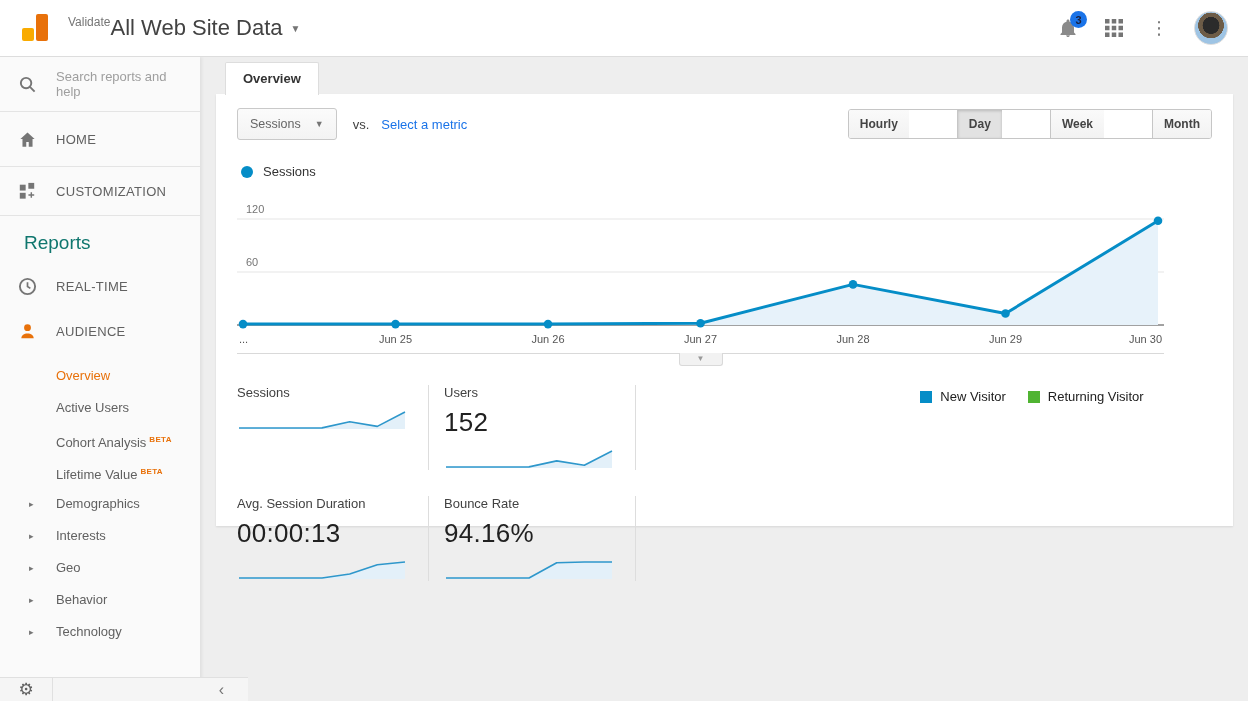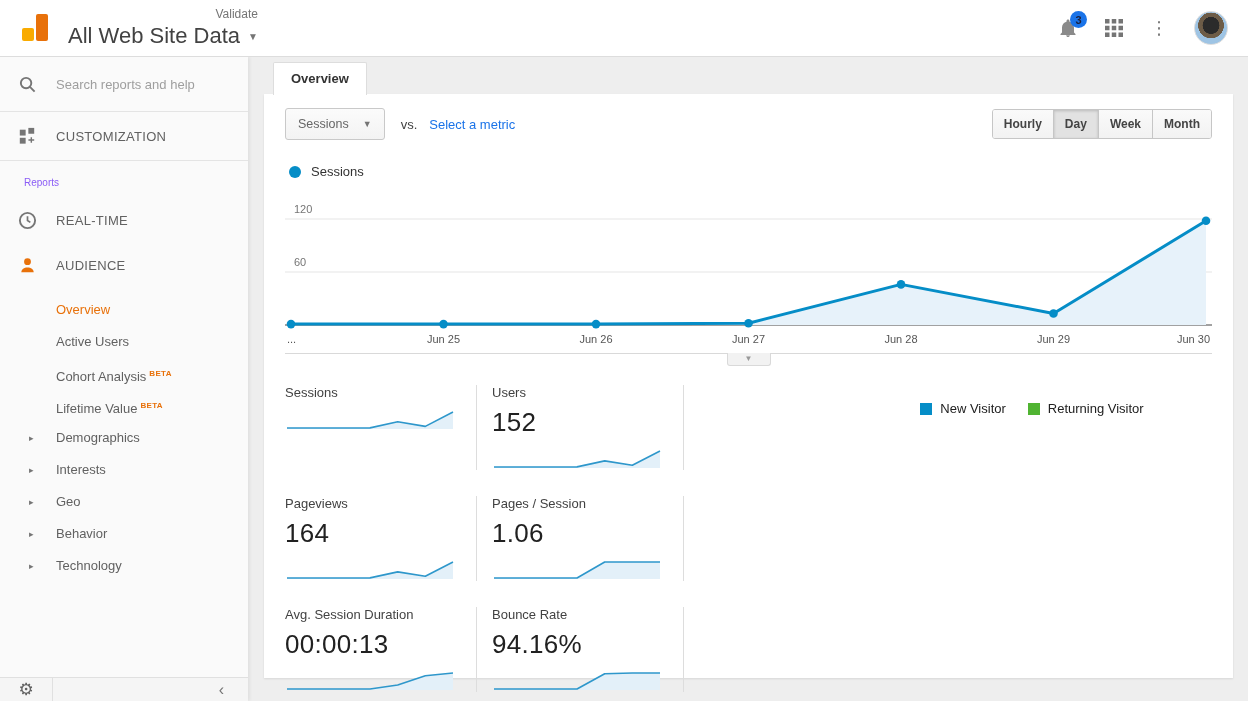--- a/index.html
+++ b/index.html
@@ -3,83 +3,83 @@
 <meta charset="utf-8">
 <style>
   * { box-sizing: border-box; margin: 0; padding: 0; }
   html,body { width:1248px; height:701px; overflow:hidden; font-family:"Liberation Sans",sans-serif; background:#eeeeee; }
 
   
   .appbar { height:57px; background:#fff; border-bottom:1px solid #ddd; display:flex; align-items:center; padding:0 16px; position:relative; z-index:5; }
   .ga-logo { width:28px; height:28px; position:relative; margin:0 18px 0 6px; }
   .ga-logo .bar-s { position:absolute; left:0; bottom:1px; width:12px; height:13px; background:#f9ab00; border-radius:2px; }
   .ga-logo .bar-t { position:absolute; right:2px; bottom:1px; width:12px; height:27px; background:#e8710a; border-radius:2px; }
-  .acct-block { display:flex; flex-direction:column; justify-content:center;text-align:right; }
+  .acct-block { display:flex; justify-content:center; }
   .acct-label { font-size:12px; color:#757575; margin-bottom:2px; }
   .prop-row { display:flex; align-items:center; }
   .prop-label { font-size:22px; color:#424242; }
   .caret { font-size:10px; color:#757575; margin-left:8px; }
   .appbar-right { margin-left:auto; display:flex; align-items:center; gap:26px; padding-right:4px; }
   .iconbtn { position:relative; color:#757575; cursor:pointer; display:flex; align-items:center; }
   .badge { position:absolute; top:-7px; right:-9px; background:#1a73e8; color:#1b1f3a; width:17px; height:17px; border-radius:50%; font-size:11px; font-weight:bold; display:flex; align-items:center; justify-content:center; }
   .kebab { font-size:18px; color:#757575; line-height:1; }
   .avatar { width:34px; height:34px; border-radius:50%; background:
       radial-gradient(circle at 50% 42%, #2b2b2b 0 34%, #6d5c47 35% 52%, #9ec4e4 53% 100%);
       border:1px solid #ddd; }
 
   
   .layout { display:flex; height:644px; }
 
   
-  .sidebar { width:248px; background:#fafafa; position:relative; flex-shrink:0; box-shadow:2px 0 3px rgba(0,0,0,.06); z-index:4; }
+  .sidebar { width:200px; background:#fafafa; position:relative; flex-shrink:0; box-shadow:2px 0 3px rgba(0,0,0,.06); z-index:4; }
   .srow { display:flex; align-items:center; height:55px; padding:0 16px; }
   .srow .sicon { width:22px; display:flex; justify-content:center; margin-right:18px; color:#757575; flex-shrink:0; }
   .srow.bordered { border-bottom:1px solid #e4e4e4; }
   .search-text { font-size:13px; color:#9e9e9e; }
   .nav-label { font-size:13px; color:#616161; letter-spacing:.3px; }
-  .reports-heading { font-size:10px; color:#8b5cf6; padding:16px 0 10px 24px; }
+  .reports-heading { font-size:19px; color:#0f766e; padding:16px 0 10px 24px; }
   .subnav { list-style:none; padding:6px 0 10px; }
   .subnav li { position:relative; height:32px; line-height:32px; padding-left:56px; font-size:13px; color:#616161; cursor:pointer; }
   .subnav li .arrow { position:absolute; left:29px; top:0; font-size:9px; color:#757575; }
   .subnav li.selected { color:#e8710a; }
   .beta { font-size:8px; color:#e8710a; font-weight:bold; vertical-align:super; margin-left:3px; letter-spacing:.3px; }
   .side-bottom { position:absolute; bottom:0; left:0; width:248px; height:24px; background:#f5f5f5; border-top:1px solid #e0e0e0; display:flex; align-items:center; }
   .gear-box { width:53px; border-right:1px solid #e0e0e0; display:flex; justify-content:center; align-items:center; height:100%; color:#616161; font-size:17px; cursor:pointer; }
   .collapse { margin-left:auto; padding-right:24px; color:#757575; font-size:16px; cursor:pointer; }
 
   
   .main { flex:1; padding-left:16px; }
   .tabrow { height:37px; display:flex; align-items:flex-end; padding-left:9px; }
   .tab { background:#fff; border:1px solid #ddd; border-bottom:none; border-radius:2px 2px 0 0; padding:8px 17px 9px; font-size:13px; font-weight:bold; color:#333; position:relative; top:1px; }
-  .panel { background:#fff; margin-right:15px; height:584px; box-shadow:0 1px 2px rgba(0,0,0,.1); padding:14px 0 0 21px; }
+  .panel { background:#fff; margin-right:15px; height:432px; box-shadow:0 1px 2px rgba(0,0,0,.1); padding:14px 0 0 21px; }
 
   .controls { display:flex; align-items:center; }
   .select-btn { display:flex; align-items:center; gap:14px; background:linear-gradient(#fbfbfb,#f3f3f3); border:1px solid #c9c9c9; border-radius:3px; padding:8px 12px; font-size:12.5px; color:#666; cursor:pointer; }
   .select-btn .caret { margin:0; font-size:9px; }
   .vs { font-size:13px; color:#424242; margin:0 12px 0 16px; }
   .metric-link { font-size:13px; color:#1a73e8; text-decoration:none; cursor:pointer;text-align:center; }
-  .seg { margin-left:auto; margin-right:21px; display:flex; border:1px solid #c6c6c6; border-radius:3px; overflow:hidden; background:#fff; }
+  .seg { margin-left:auto; margin-right:21px; display:flex; border:1px solid #c6c6c6; border-radius:3px; overflow:hidden; background:#fff;gap:48px; }
   .seg button { font-family:inherit; border:none; border-left:1px solid #c6c6c6; background:linear-gradient(#fafafa,#f2f2f2); padding:7px 11px; font-size:12px; font-weight:bold; color:#444; cursor:pointer; }
   .seg button:first-child { border-left:none; }
   .seg button.sel { background:#e2e2e2; box-shadow:inset 0 1px 3px rgba(0,0,0,.18); }
 
   .legendrow { display:flex; align-items:center; margin:24px 0 10px 4px; }
   .dot { width:12px; height:12px; border-radius:50%; margin-right:10px; }
   .legendrow span.lbl { font-size:13px; color:#333; }
 
   .drawer { position:relative; width:927px; border-top:1px solid #d9d9d9; height:16px; }
   .drawer-btn { position:absolute; left:50%; transform:translateX(-50%); top:-1px; width:44px; height:13px; background:#f2f2f2; border:1px solid #d9d9d9; border-top:none; border-radius:0 0 3px 3px; color:#999; font-size:8px; text-align:center; line-height:11px; cursor:pointer; }
 
   .content { display:flex; padding-right:36px; margin-top:16px; }
   .cardrow { display:flex; margin-bottom:26px; }
   .card { width:192px; padding-right:14px; border-right:1px solid #ddd; margin-right:15px; }
   .card .clabel { font-size:13px; color:#424242; margin-bottom:7px; }
   .card .cvalue { font-size:26px; color:#212121; letter-spacing:.3px; margin-bottom:8px; }
   .viz { margin-left:auto; width:330px; }
-  .pie-legend { display:flex; justify-content:center; gap:22px; margin-top:16px; }
+  .pie-legend { display:flex; justify-content:center; gap:22px; margin-top:4px; }
   .pie-legend .item { display:flex; align-items:center; font-size:13px; color:#212121; }
   .pie-legend .sw { width:12px; height:12px; margin-right:8px; }
   .pie { width:182px; height:182px; border-radius:50%; margin:22px auto 0; position:relative; }
   .pie .divider { position:absolute; left:50%; top:0; width:2px; height:50%; background:#fff; margin-left:-1px; }
   .pie .pie-label { position:absolute; bottom:13px; width:100%; text-align:center; color:#fff; font-size:11px; }
 
   svg text { font-family:"Liberation Sans",sans-serif; }
 </style>
 </head>
 <body>
@@ -129,20 +129,28 @@
 
   <div class="sidebar">
     <div class="srow bordered">
       <span class="sicon">
         <svg width="19" height="19" viewBox="0 0 20 20">
             <circle cx="8.5" cy="8.5" r="5.5" fill="none" stroke="#757575" stroke-width="2"></circle>
             <line x1="12.8" y1="12.8" x2="17.5" y2="17.5" stroke="#757575" stroke-width="2"></line>
           </svg>
       </span>
       <span class="search-text">Search reports and help</span>
+    </div>
+    <div class="srow bordered">
+      <span class="sicon">
+        <svg width="19" height="19" viewBox="0 0 20 20">
+            <path fill="#757575" d="M10 2.5 2.5 9.5h2.2v8h4v-5h2.6v5h4v-8h2.2z"></path>
+          </svg>
+      </span>
+      <span class="nav-label">HOME</span>
     </div>
     <div class="srow bordered" style="height:49px">
       <span class="sicon">
         <svg width="18" height="18" viewBox="0 0 20 20">
             <g fill="#757575">
               <rect x="2" y="3" width="6.5" height="6.5"></rect>
               <rect x="11.5" y="1" width="6.5" height="6.5"></rect>
               <rect x="2" y="12" width="6.5" height="6.5"></rect>
               <path d="M14 11.5h1.6v2.2H18v1.6h-2.4v2.2H14v-2.2h-2.4v-1.6H14z"></path>
             </g>
@@ -257,38 +265,20 @@
                 <div class="clabel">Users</div>
                 <div class="cvalue">152</div>
                 <svg width="170" height="24" viewBox="0 0 170 24" style="display:block">
                   <path d="M2,22 L2.0,21.0 L29.7,21.0 L57.3,21.0 L85.0,20.9 L112.7,14.9 L140.3,19.3 L168.0,5.0 L168,22 Z" fill="#e3f0f9"></path>
                   <path d="M2.0,21.0 L29.7,21.0 L57.3,21.0 L85.0,20.9 L112.7,14.9 L140.3,19.3 L168.0,5.0" fill="none" stroke="#2e97cb" stroke-width="1.6" stroke-linejoin="round"></path>
                 </svg>
               </div>
             </div>
             <div class="cardrow">
               <div class="card">
-                <div class="clabel">Pageviews</div>
-                <div class="cvalue">164</div>
-                <svg width="170" height="24" viewBox="0 0 170 24" style="display:block">
-                  <path d="M2,22 L2.0,21.0 L29.7,21.0 L57.3,21.0 L85.0,20.9 L112.7,14.9 L140.3,19.3 L168.0,5.0 L168,22 Z" fill="#e3f0f9"></path>
-                  <path d="M2.0,21.0 L29.7,21.0 L57.3,21.0 L85.0,20.9 L112.7,14.9 L140.3,19.3 L168.0,5.0" fill="none" stroke="#2e97cb" stroke-width="1.6" stroke-linejoin="round"></path>
-                </svg>
-              </div>
-              <div class="card">
-                <div class="clabel">Pages / Session</div>
-                <div class="cvalue">1.06</div>
-                <svg width="170" height="24" viewBox="0 0 170 24" style="display:block">
-                  <path d="M2,22 L2.0,21.0 L29.7,21.0 L57.3,21.0 L85.0,21.0 L112.7,5.0 L140.3,5.0 L168.0,5.0 L168,22 Z" fill="#e3f0f9"></path>
-                  <path d="M2.0,21.0 L29.7,21.0 L57.3,21.0 L85.0,21.0 L112.7,5.0 L140.3,5.0 L168.0,5.0" fill="none" stroke="#2e97cb" stroke-width="1.6" stroke-linejoin="round"></path>
-                </svg>
-              </div>
-            </div>
-            <div class="cardrow">
-              <div class="card">
                 <div class="clabel">Avg. Session Duration</div>
                 <div class="cvalue">00:00:13</div>
                 <svg width="170" height="24" viewBox="0 0 170 24" style="display:block">
                   <path d="M2,22 L2.0,21.0 L29.7,21.0 L57.3,21.0 L85.0,21.0 L112.7,17.0 L140.3,7.7 L168.0,5.0 L168,22 Z" fill="#e3f0f9"></path>
                   <path d="M2.0,21.0 L29.7,21.0 L57.3,21.0 L85.0,21.0 L112.7,17.0 L140.3,7.7 L168.0,5.0" fill="none" stroke="#2e97cb" stroke-width="1.6" stroke-linejoin="round"></path>
                 </svg>
               </div>
               <div class="card">
                 <div class="clabel">Bounce Rate</div>
                 <div class="cvalue">94.16%</div>

